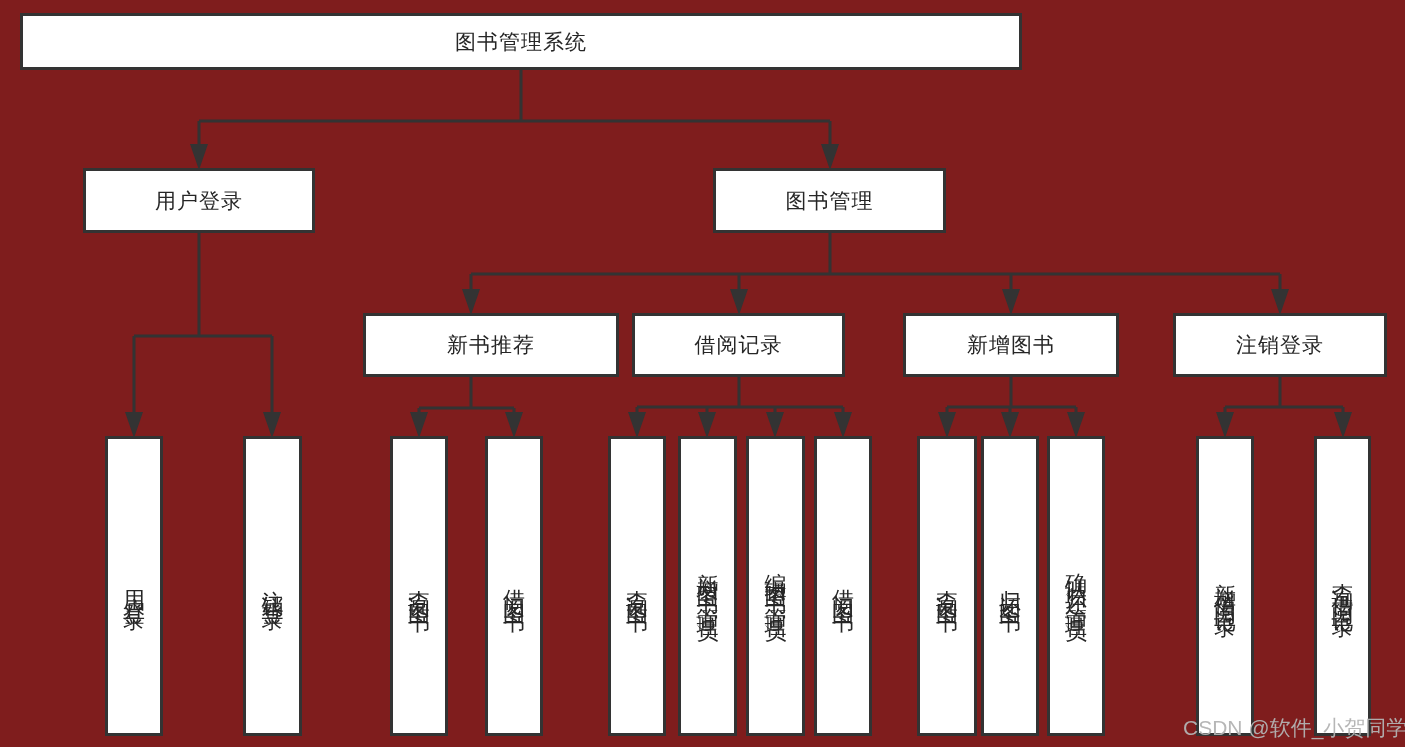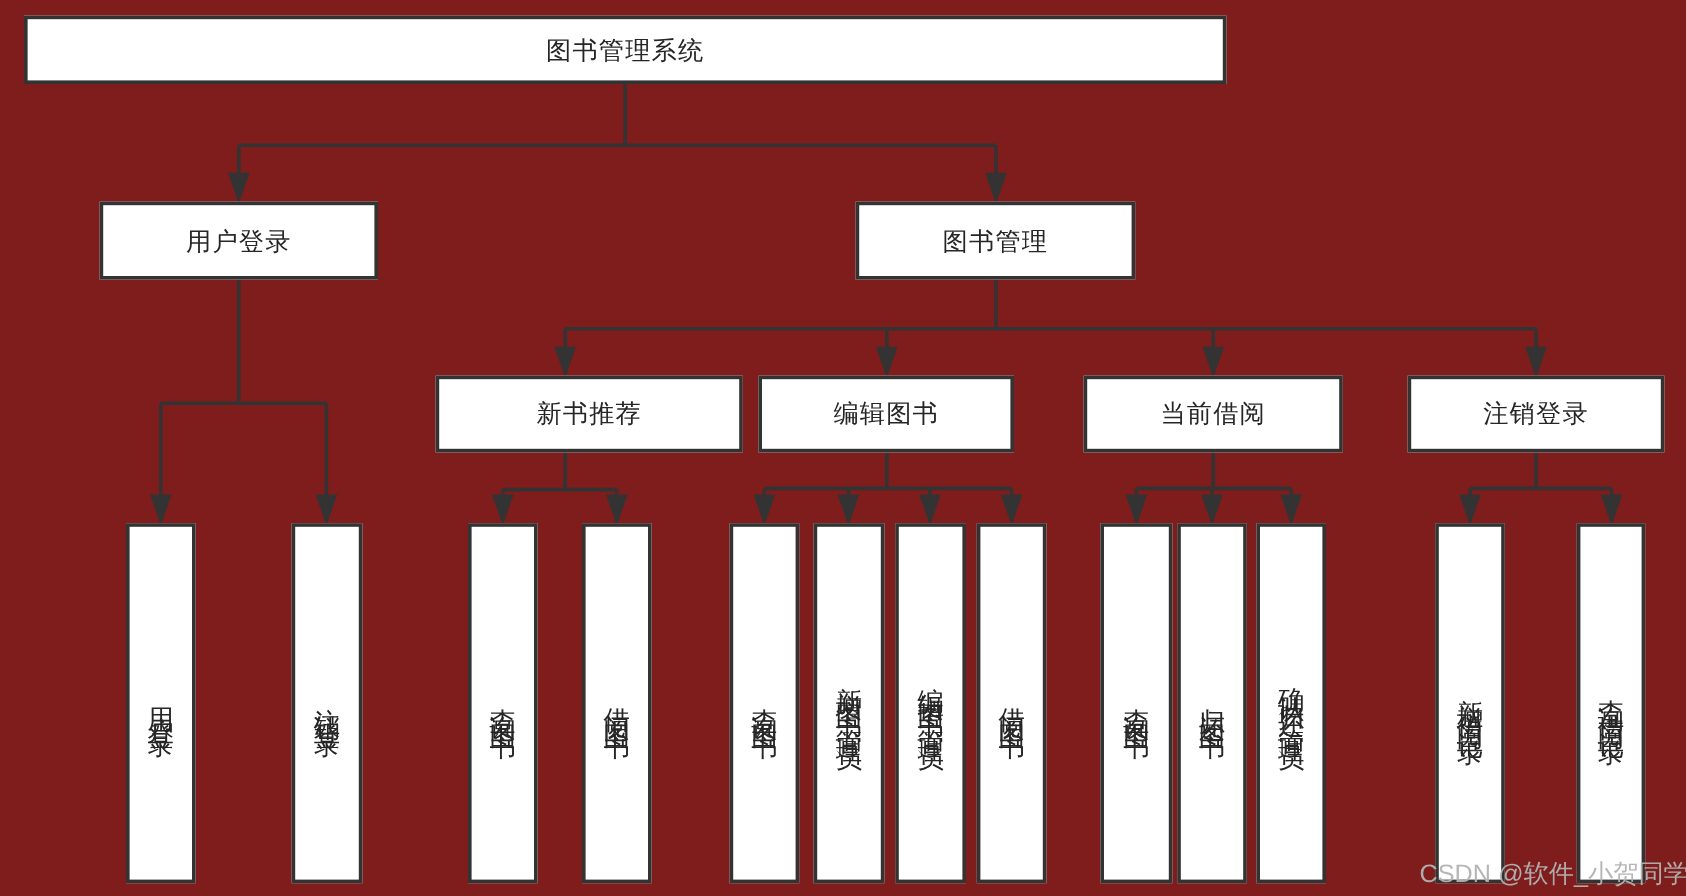--- a/index.html
+++ b/index.html
@@ -117,24 +117,24 @@
     <span class="lbl">用户登录</span>
   </div>
   <div class="box h" style="left:713px;top:168px;width:233px;height:65px">
     <span class="lbl">图书管理</span>
   </div>
 
   <div class="box h" style="left:363px;top:313px;width:256px;height:64px">
     <span class="lbl">新书推荐</span>
   </div>
   <div class="box h" style="left:632px;top:313px;width:213px;height:64px">
-    <span class="lbl">编辑图书</span>
+    <span class="lbl">借阅记录</span>
   </div>
   <div class="box h" style="left:903px;top:313px;width:216px;height:64px">
-    <span class="lbl">当前借阅</span>
+    <span class="lbl">新增图书</span>
   </div>
   <div class="box h" style="left:1173px;top:313px;width:214px;height:64px">
     <span class="lbl">注销登录</span>
   </div>
 
   <div class="box v" style="left:105px;top:436px;width:58px;height:300px">
     <span class="lbl">用户登录</span>
   </div>
   <div class="box v" style="left:243px;top:436px;width:59px;height:300px">
     <span class="lbl">注销登录</span>

